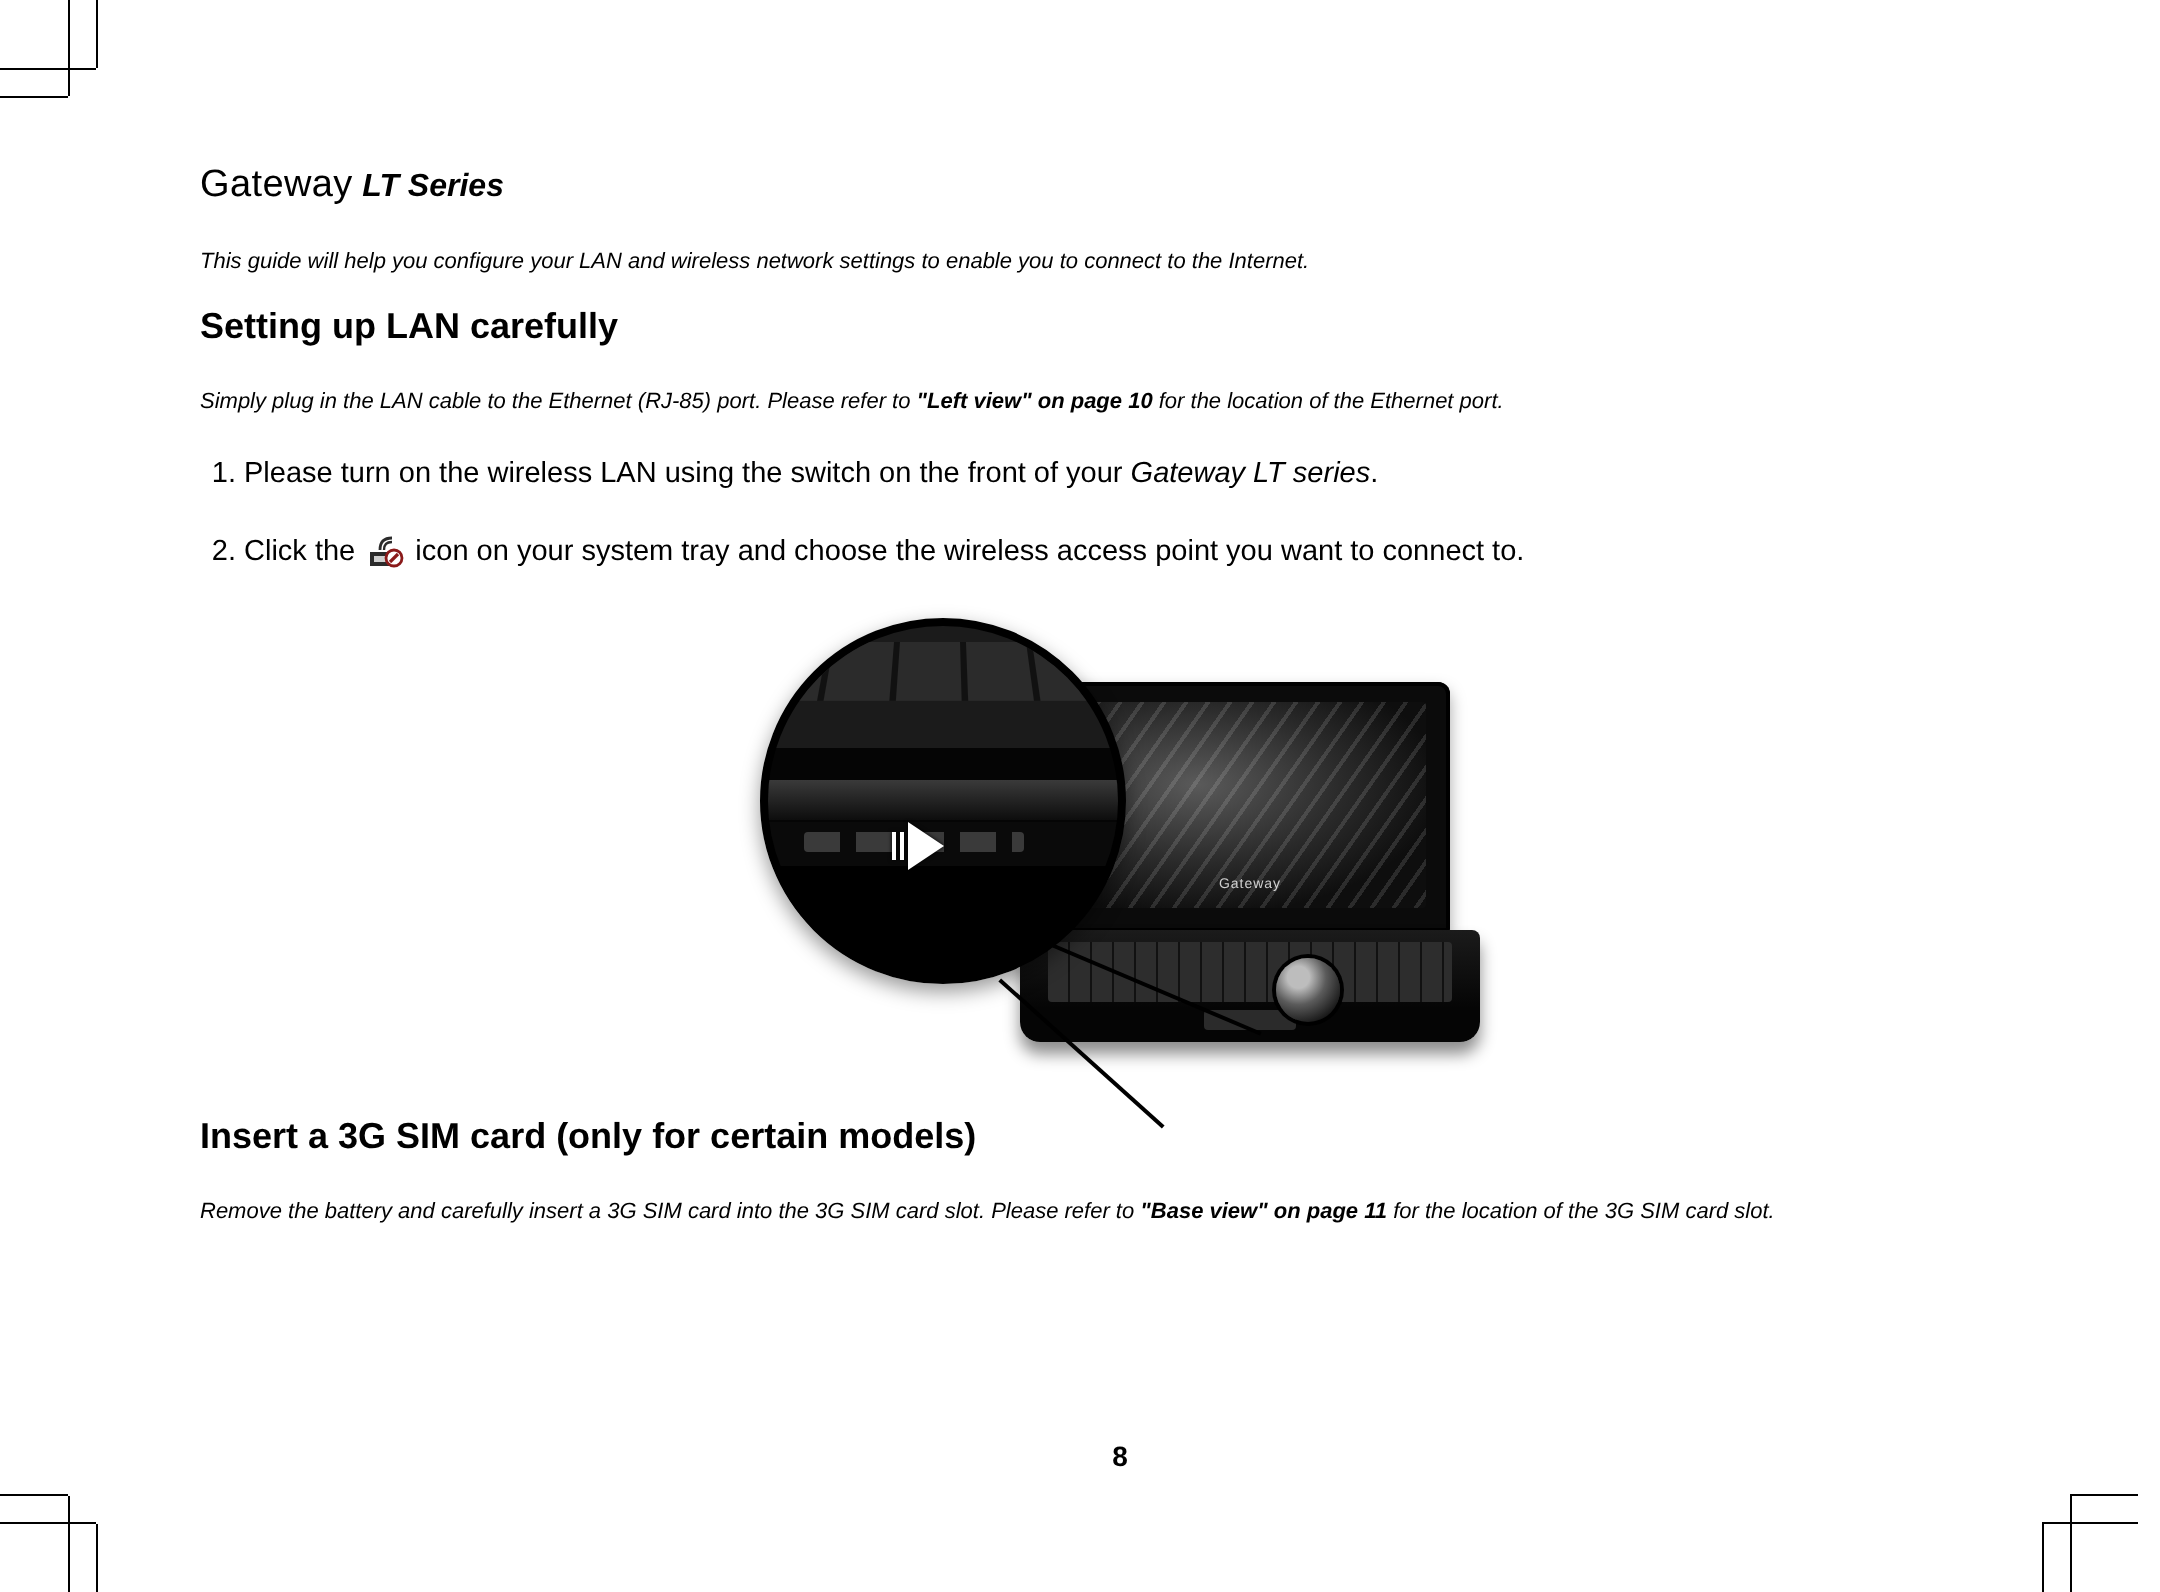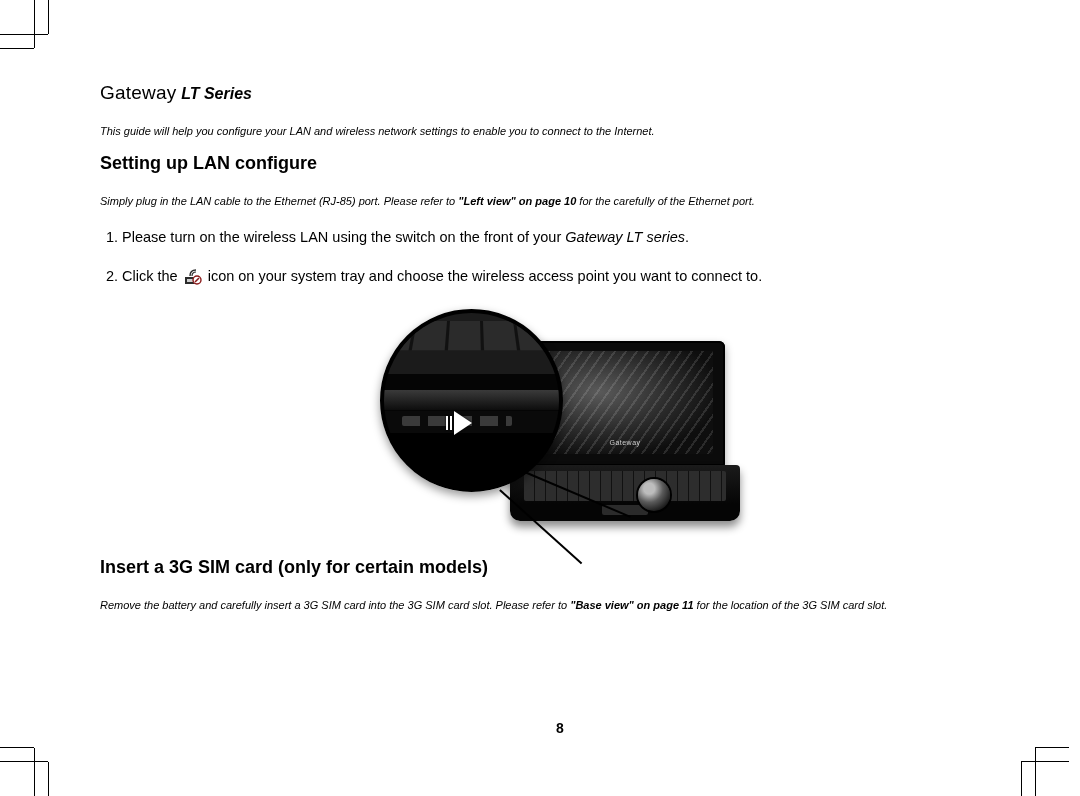--- a/index.html
+++ b/index.html
@@ -265,23 +265,23 @@
 <div class="page">
 
   <div class="header-line">
     <span class="brand">Gateway</span>
     <span class="series">LT Series</span>
   </div>
 
 
   <p class="body">This guide will help you configure your LAN and wireless network settings to enable you to connect to the Internet.</p>
 
-  <h2 class="section">Setting up LAN configure</h2>
+  <h2 class="section">Setting up LAN carefully</h2>
   <p class="body">
-    <span>Simply plug in the LAN cable to the Ethernet (RJ-85) port. Please refer to </span><span class="bold-inline">"Left view" on page 10</span><span> for the carefully of the Ethernet port.</span>
+    <span>Simply plug in the LAN cable to the Ethernet (RJ-85) port. Please refer to </span><span class="bold-inline">"Left view" on page 10</span><span> for the location of the Ethernet port.</span>
   </p>
 
   <ol class="steps">
     <li>
       <span>Please turn on the wireless LAN using the switch on the front of your </span><span class="ital-inline">Gateway LT series</span><span>.</span>
     </li>
     <li>
       <span>Click the </span><span class="tray-icon">
         <svg width="18" height="18" viewBox="0 0 18 18">
           <rect x="1" y="10" width="10" height="7" fill="#2b2b2b"></rect>

